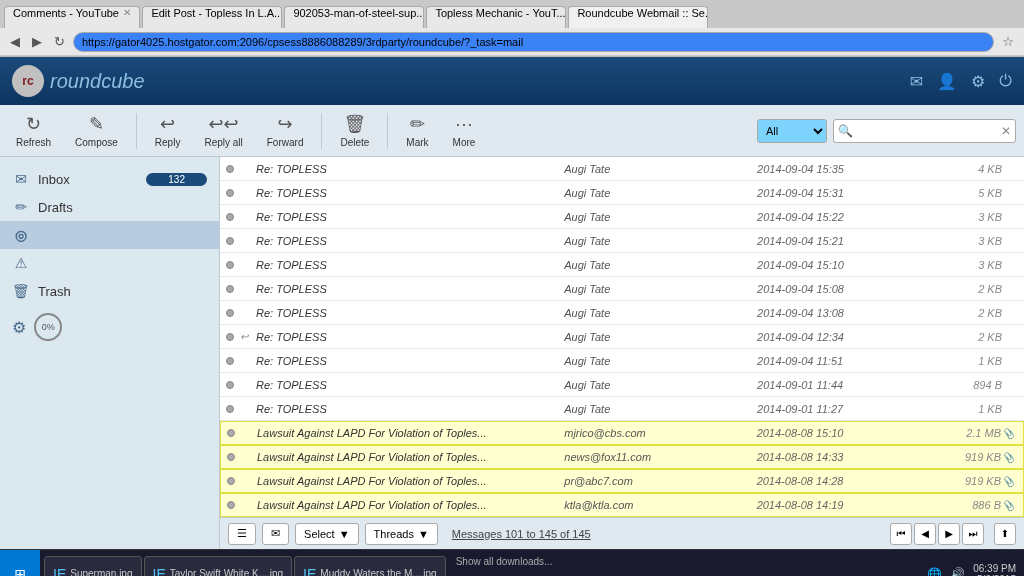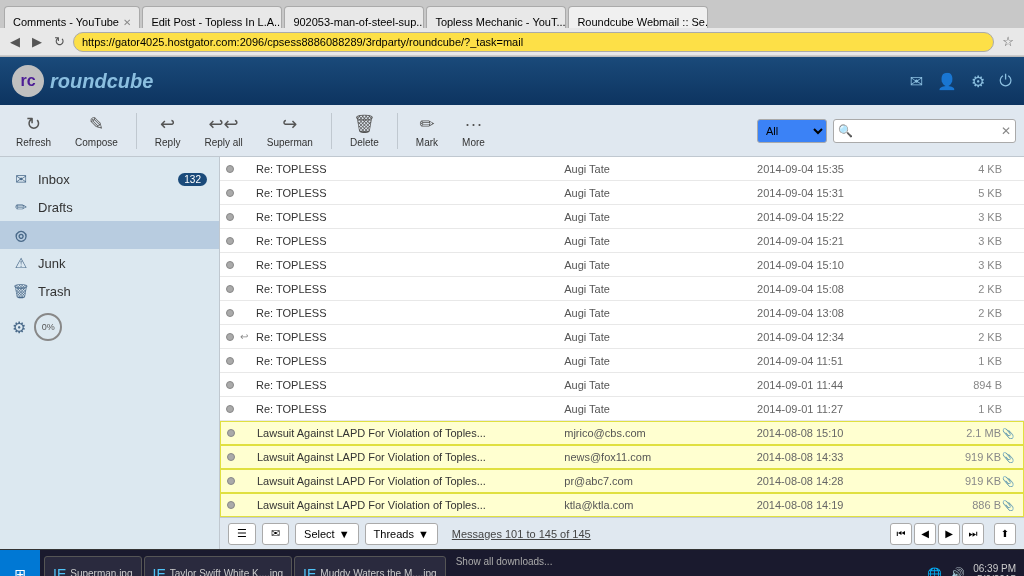--- a/index.html
+++ b/index.html
@@ -1,60 +1,60 @@
 <!DOCTYPE html>
 <html><head>
   <meta charset="utf-8">
   <style>
     * { margin: 0; padding: 0; box-sizing: border-box; }
     body { font-family: Arial, sans-serif; font-size: 12px; background: #d0d8e0; width: 1024px; height: 576px; overflow: hidden; }
 
     
     .browser-chrome { background: #e8e8e8; border-bottom: 1px solid #bbb; }
     .tab-bar { display: flex; align-items: flex-end; padding: 4px 0 0 4px; background: #c8c8c8; height: 28px; }
-    .tab { display: flex; align-items: flex-end; height: 22px; padding: 0 8px; font-size: 11px; border: 1px solid #aaa; border-bottom: none; border-radius: 4px 4px 0 0; background: #e8e8e8; margin-right: 2px; max-width: 140px; white-space: nowrap; overflow: hidden; text-overflow: ellipsis; cursor: pointer; }
+    .tab { display: flex; align-items: flex-start; height: 22px; padding: 0 8px; font-size: 11px; border: 1px solid #aaa; border-bottom: none; border-radius: 4px 4px 0 0; background: #e8e8e8; margin-right: 2px; max-width: 140px; white-space: nowrap; overflow: hidden; text-overflow: ellipsis; cursor: pointer; }
     .tab.active { background: #f0f0f0; z-index: 1; }
     .tab .tab-close { margin-left: 4px; color: #888; font-size: 10px; }
     .address-bar { display: flex; align-items: center; padding: 3px 6px; background: #e8e8e8; border-bottom: 1px solid #ccc; height: 28px; gap: 4px; }
     .nav-btn { background: none; border: none; cursor: pointer; font-size: 13px; color: #555; padding: 2px 4px; }
-    .url-input { flex: 1; height: 20px; border: 1px solid #aaa; border-radius: 10px; padding: 0 8px; font-size: 11px; background: #fde047; }
+    .url-input { flex: 1; height: 20px; border: 1px solid #aaa; border-radius: 10px; padding: 0 8px; font-size: 11px; background: #3b82f6; }
 
     
     .app-header { background: linear-gradient(to bottom, #1a4a7a, #0d3460); height: 48px; display: flex; align-items: center; justify-content: space-between; padding: 0 12px; }
     .app-logo { display: flex; align-items: center; gap: 6px; }
-    .logo-text { color: #8bbfe0; font-size: 20px; font-weight: bold; font-style: italic; }
-    .logo-icon { width: 32px; height: 32px; background: #c0c0c0; border-radius: 50%; display: flex; align-items: center; justify-content: center; color: #4c1d95; font-weight: bold; font-size: 16px; }
+    .logo-text { color: #8bbfe0; font-size: 20px; font-weight: normal; font-style: italic; }
+    .logo-icon { width: 32px; height: 32px; background: #c0c0c0; border-radius: 50%; display: flex; align-items: center; justify-content: center; color: #7f1d1d; font-weight: bold; font-size: 12px; }
     .header-icons { display: flex; gap: 14px; align-items: center; }
     .header-icon-btn { color: #8bbfe0; background: none; border: none; cursor: pointer; font-size: 16px; }
 
     
     .toolbar { background: #e0e8f0; border-bottom: 1px solid #c0c8d0; padding: 4px 8px; display: flex; align-items: center; gap: 8px; height: 52px; }
     .toolbar-btn { display: flex; flex-direction: column; align-items: center; background: none; border: none; cursor: pointer; font-size: 10px; color: #333; padding: 2px 8px; gap: 2px; }
     .toolbar-btn .icon { font-size: 18px; color: #555; }
     .toolbar-sep { width: 1px; height: 36px; background: #c0c8d0; margin: 0 2px; }
     .toolbar-right { margin-left: auto; display: flex; align-items: center; gap: 6px; }
-    .filter-select { height: 24px; font-size: 11px; border: 1px solid #aaa; border-radius: 3px; padding: 0 4px; background: #3b82f6; }
+    .filter-select { height: 24px; font-size: 11px; border: 1px solid #aaa; border-radius: 3px; padding: 0 4px; background: #7dd3fc; }
     .search-box { display: flex; align-items: center; border: 1px solid #aaa; border-radius: 3px; background: white; height: 24px; }
     .search-input { border: none; height: 22px; font-size: 11px; padding: 0 4px; width: 140px; outline: none; }
     .search-clear { background: none; border: none; cursor: pointer; color: #888; font-size: 12px; padding: 0 4px; }
 
     
     .main { display: flex; flex: 1; overflow: hidden; }
 
     
     .sidebar { width: 220px; background: #dce8f0; border-right: 1px solid #c0c8d0; padding: 8px 0; flex-shrink: 0; }
     .sidebar-item { display: flex; align-items: center; padding: 6px 12px; cursor: pointer; gap: 8px; font-size: 13px; }
     .sidebar-item.active { background: #b8cce0; font-weight: bold; }
     .sidebar-icon { font-size: 14px; color: #4a6a8a; width: 18px; text-align: center; }
     .sidebar-label { flex: 1; color: #333; }
-    .badge { background: #1a4a7a; color: white; border-radius: 10px; font-size: 10px; padding: 1px 6px; }
+    .badge { background: #1a4a7a; color: white; border-radius: 10px; font-size: 10px; padding: 1px 22px; }
 
     
     .email-list { flex: 1; overflow-y: auto; background: white; }
-    .email-row { display: flex; align-items: center; border-bottom: 1px solid #e8e8e8; padding: 3px 6px; cursor: pointer; font-size: 11px; height: 24px; }
+    .email-row { display: flex; align-items: center; border-bottom: 1px solid #e8e8e8; padding: 3px 6px; cursor: pointer; font-size: 11px; height: 24px; font-style: italic; }
     .email-row.highlighted { background: #ffffd0; border: 1px solid #e0e040; }
     .email-row .dot { width: 8px; height: 8px; border-radius: 50%; background: #aaa; border: 1px solid #888; margin-right: 6px; flex-shrink: 0; }
     .email-row .reply-icon { font-size: 10px; color: #888; margin-right: 4px; width: 12px; }
     .email-subject { flex: 2; overflow: hidden; text-overflow: ellipsis; white-space: nowrap; color: #333; }
     .email-sender { flex: 1.2; overflow: hidden; text-overflow: ellipsis; white-space: nowrap; color: #555; }
     .email-date { flex: 1.2; color: #666; white-space: nowrap; margin-left: 8px; }
     .email-size { width: 60px; text-align: right; color: #888; }
     .email-attach { width: 16px; text-align: center; color: #888; font-size: 10px; }
 
     
@@ -140,21 +140,21 @@
   <button class="toolbar-btn">
     <span class="icon">↩</span>
     <span>Reply</span>
   </button>
   <button class="toolbar-btn">
     <span class="icon">↩↩</span>
     <span>Reply all</span>
   </button>
   <button class="toolbar-btn">
     <span class="icon">↪</span>
-    <span>Superman</span>
+    <span>Forward</span>
   </button>
   <div class="toolbar-sep"></div>
   <button class="toolbar-btn">
     <span class="icon">🗑</span>
     <span>Delete</span>
   </button>
   <div class="toolbar-sep"></div>
   <button class="toolbar-btn">
     <span class="icon">✏</span>
     <span>Mark</span>
@@ -187,21 +187,20 @@
     </div>
     <div class="sidebar-item">
       <span class="sidebar-icon">✏</span>
       <span class="sidebar-label">Drafts</span>
     </div>
     <div class="sidebar-item active">
       <span class="sidebar-icon">◎</span>
     </div>
     <div class="sidebar-item">
       <span class="sidebar-icon">⚠</span>
-      <span class="sidebar-label">Junk</span>
     </div>
     <div class="sidebar-item">
       <span class="sidebar-icon">🗑</span>
       <span class="sidebar-label">Trash</span>
     </div>
     <div style="flex:1;"></div>
     <div class="sidebar-footer">
       <span class="gear-btn">⚙</span>
       <div class="progress-circle">
         <span>0%</span>

